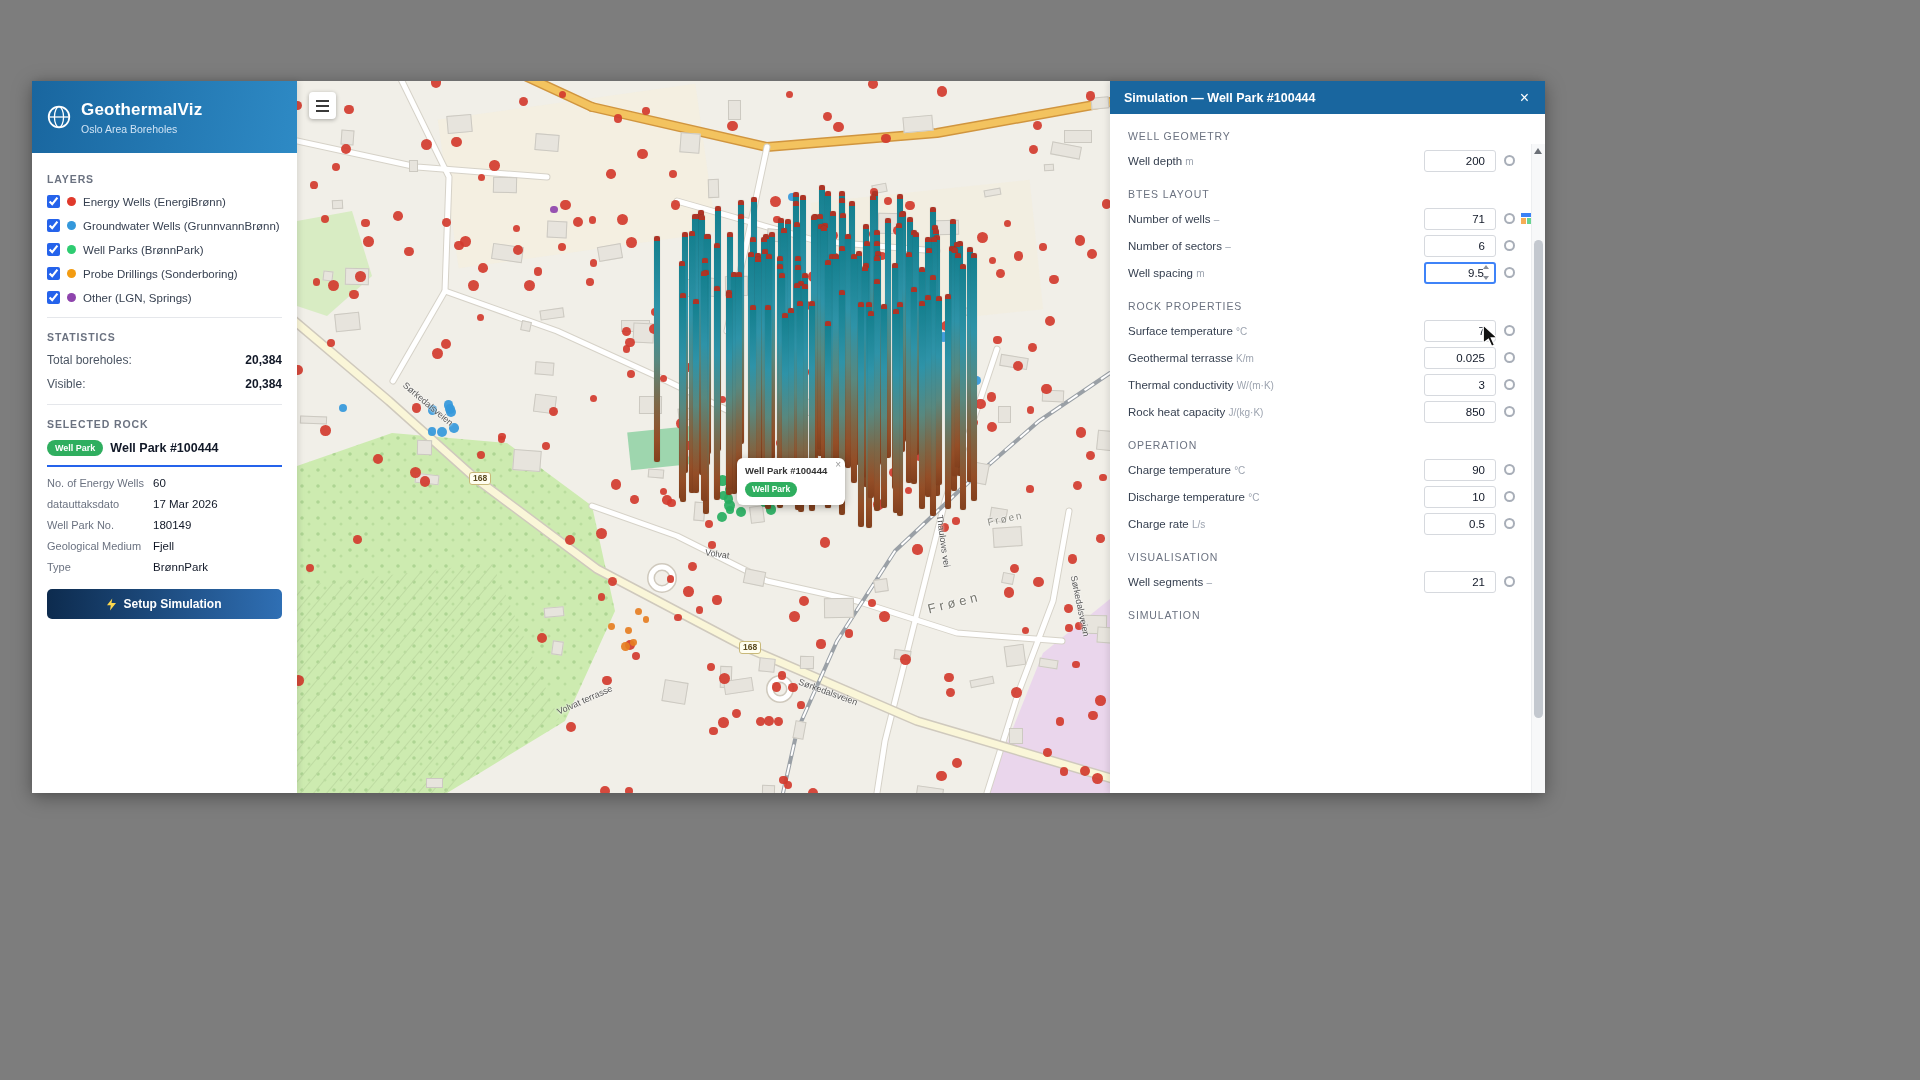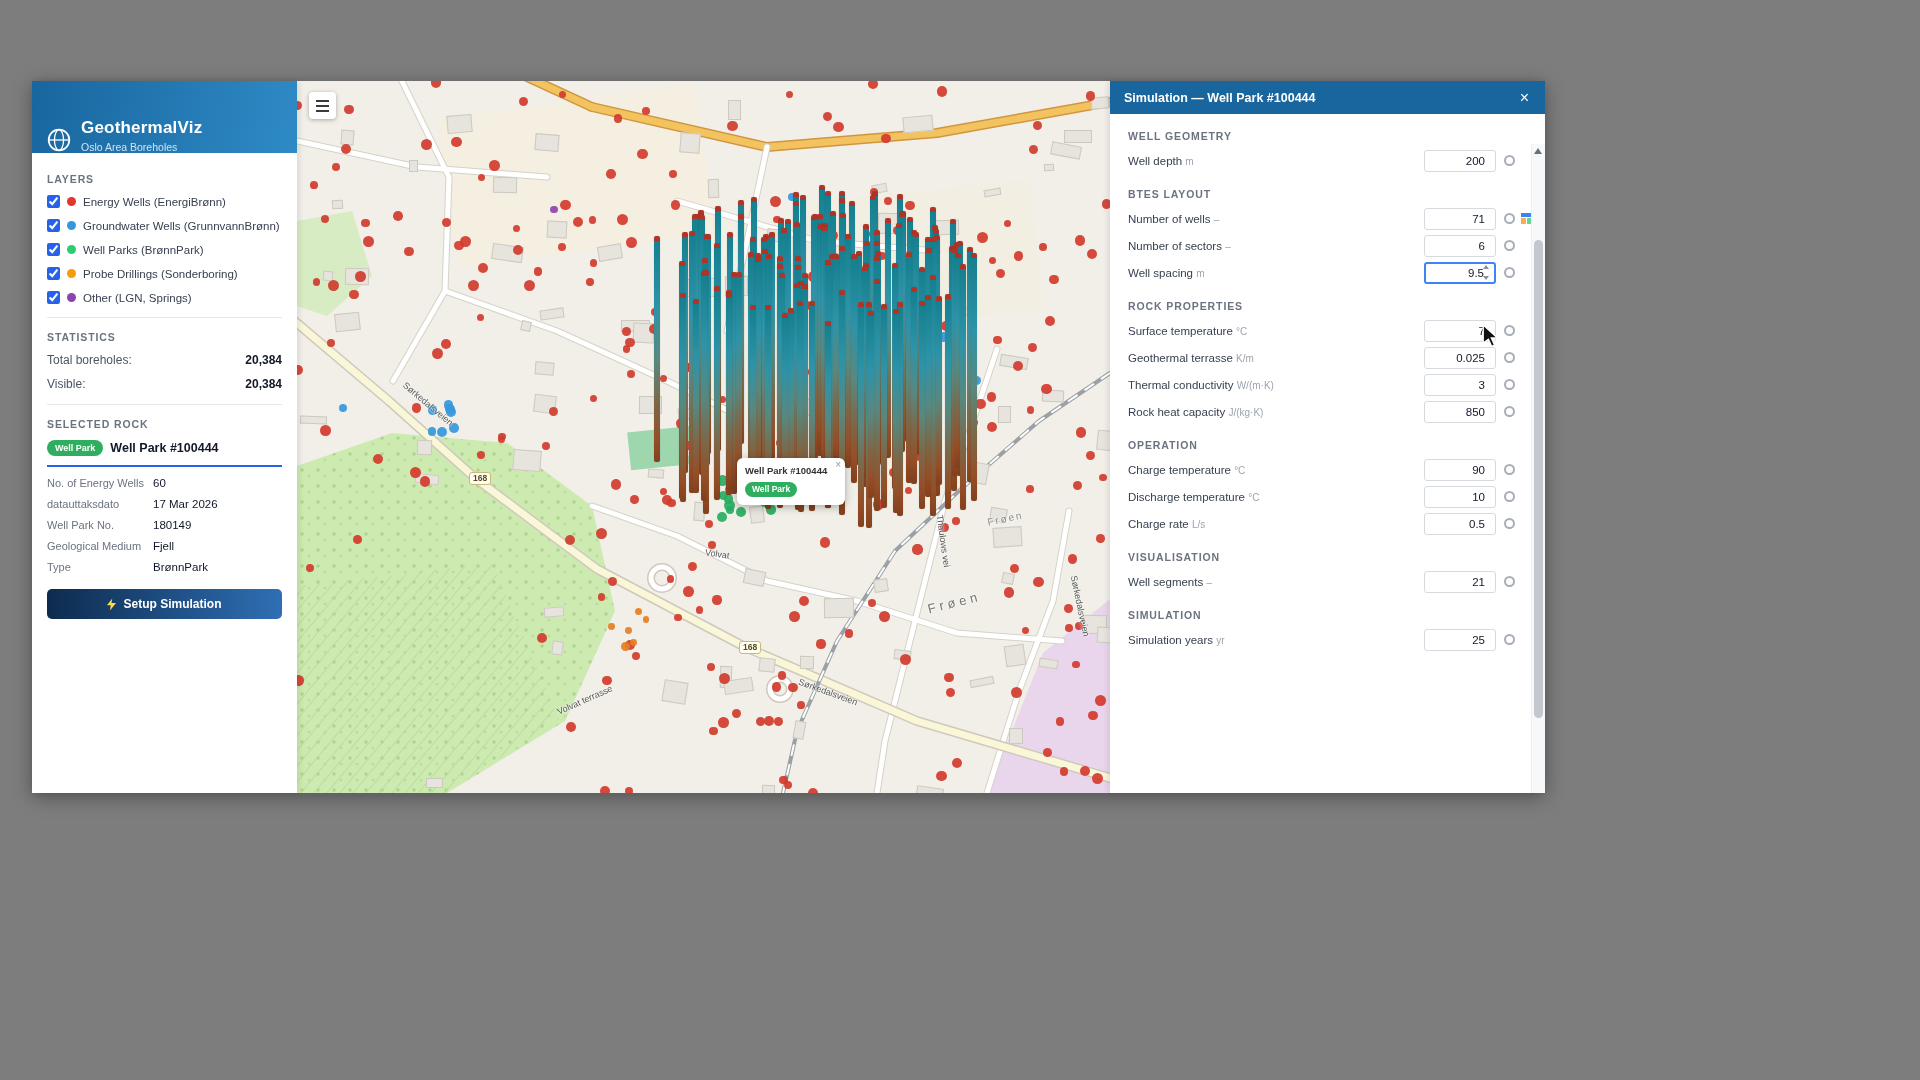--- a/index.html
+++ b/index.html
@@ -1,21 +1,21 @@
 <!DOCTYPE html>
 <html style="--header-blue: #19669f; --header-blue2: #2e8ac5; --accent: #2563eb; --green: #2fae5f; --tab-green: #178a5c; --run-bg: #85aed1; --cap-red: #ad3426; --dot-red: #d23b2e; --map-bg: #f1efe8; --park-green: #cdebb0; --bolt: #ffd84d;"><head>
 <meta charset="utf-8">
 <style>
   html,body{margin:0;padding:0;background:#7d7d7d;font-family:"Liberation Sans",sans-serif;}
   .stage{position:relative;width:1920px;height:1080px;overflow:hidden;background:#7d7d7d;}
   .app{position:absolute;left:32px;top:81px;width:1513px;height:712px;display:flex;background:#fff;box-shadow:0 4px 18px rgba(0,0,0,.35);}
 
   
   .sidebar{flex:0 0 265px;width:265px;background:#fff;display:flex;flex-direction:column;position:relative;z-index:5;box-shadow:2px 0 6px rgba(0,0,0,.10);}
-  .sb-header{height:72px;background:linear-gradient(100deg,var(--header-blue),var(--header-blue2));color:#fff;padding:0 14px;display:flex;align-items:flex-end;gap:9px;flex:0 0 72px;}
+  .sb-header{height:72px;background:linear-gradient(100deg,var(--header-blue),var(--header-blue2));color:#fff;padding:0 14px;display:flex;align-items:center;gap:9px;flex:0 0 72px;}
   .sb-title{font-size:17px;font-weight:bold;letter-spacing:.2px;}
   .sb-sub{font-size:10.5px;color:#cfe3f5;margin-top:3px;}
   .sb-body{padding:12px 15px 14px;flex:1;}
   .sec-title{font-size:10.5px;font-weight:bold;color:#6b7280;letter-spacing:.9px;margin:8px 0 10px;}
   .layer-row{display:flex;align-items:center;gap:7px;margin:0 0 11px;}
   .layer-row input{width:13px;height:13px;accent-color:var(--accent);margin:0;}
   .layer-dot{width:9px;height:9px;border-radius:50%;flex:0 0 9px;}
   .layer-label{font-size:11.5px;color:#374151;}
   .divider{height:1px;background:#e5e7eb;margin:13px 0;}
   .stat-row{display:flex;justify-content:space-between;font-size:12px;color:#4b5563;margin:0 0 10px;}
@@ -59,21 +59,21 @@
   .tab{flex:1;display:flex;align-items:center;justify-content:center;gap:6px;font-size:11.5px;color:#4b5563;cursor:pointer;position:relative;}
   .tab.active{color:#111827;font-weight:bold;}
   .tab.active::after{content:"";position:absolute;left:0;right:0;bottom:-1px;height:3px;background:var(--tab-green);}
   .gear-ic{width:10px;height:10px;border:2.5px solid #5a6472;border-radius:50%;box-sizing:border-box;}
   .chart-ic{width:12px;height:10px;background:
     linear-gradient(#f39c12,#f39c12) 0 100%,
     linear-gradient(#e74c3c,#e74c3c) 4px 100%,
     linear-gradient(#3498db,#3498db) 8px 100%;
     background-size:3px 6px,3px 10px,3px 4px;background-repeat:no-repeat;}
   .panel-body{flex:1;padding:12px 30px 10px 18px;overflow:hidden;position:relative;}
-  .psec{font-size:10.5px;font-weight:bold;color:#6b7280;letter-spacing:.9px;margin:14px 0 5px;}
+  .psec{font-size:10.5px;font-weight:normal;color:#6b7280;letter-spacing:.9px;margin:14px 0 5px;}
   .psec:first-child{margin-top:4px;}
   .prow{display:flex;align-items:center;height:27px;gap:8px;position:relative;}
   .plabel{flex:1;font-size:11.5px;color:#374151;}
   .unit{color:#9ca3af;font-size:10px;}
   .pinput{width:72px;height:22px;box-sizing:border-box;border:1px solid #d6d9de;border-radius:3px;font-size:11.5px;color:#111827;text-align:right;padding:0 10px 0 4px;font-family:inherit;background:#fff;}
   .prow.focused .pinput{border:2px solid #3f83f8;}
   .spin{position:absolute;right:25px;top:6px;width:8px;height:15px;display:flex;flex-direction:column;justify-content:space-between;align-items:center;}
   .spin b{display:block;width:0;height:0;border-left:3.5px solid transparent;border-right:3.5px solid transparent;}
   .spin b.up{border-bottom:4px solid #8a8f98;}
   .spin b.dn{border-top:4px solid #8a8f98;}
@@ -797,25 +797,20 @@
         </div>
 
         <div class="psec">VISUALISATION</div>
         <div class="prow">
           <span class="plabel"><span>Well segments</span> <span class="unit">–</span></span>
           <input class="pinput" value="21" style="">
           <span class="reset"></span>
         </div>
 
         <div class="psec">SIMULATION</div>
-        <div class="prow">
-          <span class="plabel"><span>Simulation years</span> <span class="unit">yr</span></span>
-          <input class="pinput" value="25" style="">
-          <span class="reset"></span>
-        </div>
 
       </div>
 
       <div class="sb-scroll">
         <span class="sb-up"></span>
         <span class="sb-thumb"></span>
       </div>
     </section>
   </div>
 

